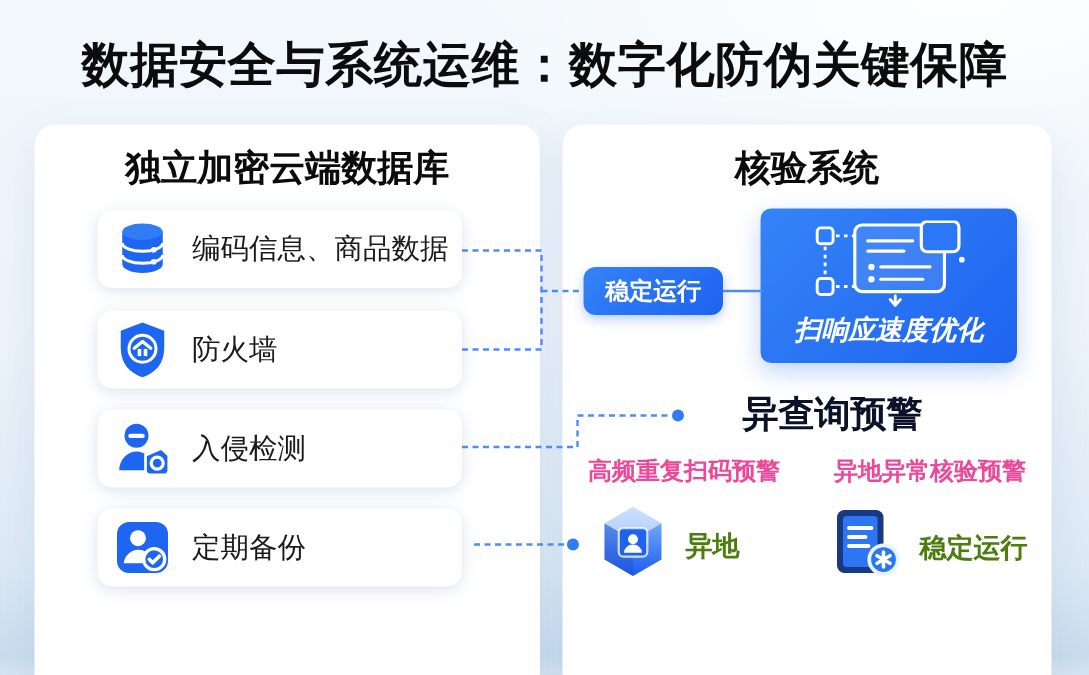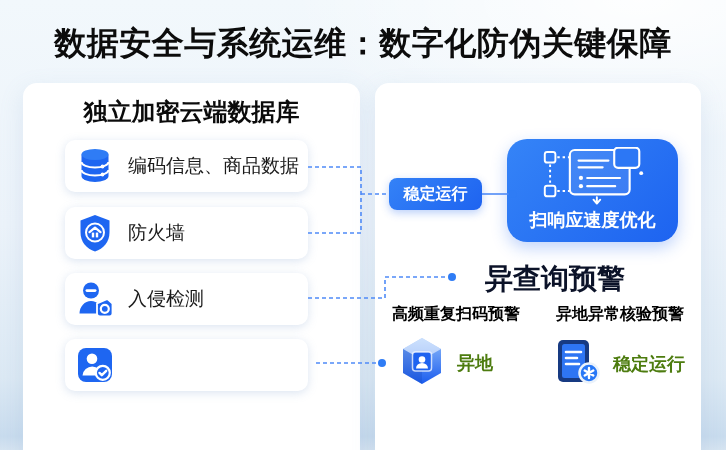--- a/index.html
+++ b/index.html
@@ -31,37 +31,38 @@
   }
   .sec-card .icon{margin-left:10px;width:40px;height:40px;flex:0 0 40px;display:flex;align-items:center;justify-content:center;}
   .sec-card .label{margin-left:13px;font-size:19px;font-weight:500;color:#1a1a1a;white-space:nowrap;}
   .badge{
     position:absolute;left:14px;top:95px;width:93px;height:32px;border-radius:8px;
     background:linear-gradient(135deg,#3482f7,#1e63f0);
     color:#fff;font-size:16px;font-weight:700;display:flex;align-items:center;justify-content:center;
     box-shadow:0 3px 8px rgba(31,99,240,.3);
   }
   .feature-card{
-    position:absolute;left:132px;top:56px;width:171px;height:103px;border-radius:20px;
+    position:absolute;left:132px;top:56px;width:171px;height:103px;border-radius:7px;
     background:linear-gradient(135deg,#3584f7 0%,#1d63f0 100%);
     box-shadow:0 6px 16px rgba(31,99,240,.28);
+    font-style:italic;
   }
   .feature-illustration{position:absolute;top:8px;left:50%;transform:translateX(-50%);}
   .feature-label{
     position:absolute;bottom:10px;left:0;width:100%;text-align:center;
     color:#fff;font-size:18px;font-weight:700;white-space:nowrap;
   }
   .alert-heading{
     position:absolute;top:177px;left:70px;width:220px;text-align:center;
-    font-size:28px;font-weight:700;color:#0b1228;white-space:nowrap;
+    font-size:24px;font-weight:700;color:#0b1228;white-space:nowrap;
   }
   .alert-row{
     position:absolute;top:221px;left:0;width:100%;
     display:flex;justify-content:center;gap:36px;
-    font-size:16px;font-weight:600;color:#000000;white-space:nowrap;
+    font-size:16px;font-weight:600;color:#ec4899;white-space:nowrap;
   }
   .bottom-item{position:absolute;display:flex;align-items:center;}
   .bottom-item .blabel{font-size:18px;font-weight:600;color:#4d7c0f;white-space:nowrap;}
   .bi-1{left:25px;top:254px;}
   .bi-1 .blabel{margin-left:13px;}
   .bi-2{left:181px;top:255px;}
   .bi-2 .blabel{margin-left:11px;}
   .connectors{position:absolute;left:0;top:0;pointer-events:none;}
   .connectors .dash{stroke:#4f8bf7;stroke-width:1.6;fill:none;stroke-dasharray:4 3;}
   .connectors .solid{stroke:#4f8bf7;stroke-width:1.6;fill:none;}
@@ -120,24 +121,26 @@
     <div class="sec-card" style="top:256px">
       <span class="icon">
         <svg width="40" height="40" viewBox="0 0 40 40">
           <rect x="3" y="3" width="34" height="34" rx="8" fill="#1e66f1"></rect>
           <circle cx="17" cy="13.8" r="5.3" fill="#fff"></circle>
           <path d="M7.5 30.5 a9.8 10 0 0 1 19.5 0 Z" fill="#fff"></path>
           <circle cx="27.8" cy="27.8" r="7" fill="#1e66f1" stroke="#fff" stroke-width="2.2"></circle>
           <path d="M24.5 27.9 l2.3 2.3 l4.4 -4.4" stroke="#fff" stroke-width="2.4" fill="none" stroke-linecap="round" stroke-linejoin="round"></path>
         </svg>
       </span>
+      <span class="label">定期备份</span>
     </div>
   </div>
 
   <div class="panel panel-right">
+    <div class="panel-title">核验系统</div>
 
     <div class="badge">稳定运行</div>
 
     <div class="feature-card">
       <span class="feature-illustration">
         <svg width="108" height="60" viewBox="0 0 112 62">
           <rect x="6" y="5" width="11" height="11" rx="2.5" stroke="#fff" stroke-width="2" fill="none"></rect>
           <rect x="6" y="40" width="11" height="11" rx="2.5" stroke="#fff" stroke-width="2" fill="none"></rect>
           <path d="M11.5 18 V38" stroke="#fff" stroke-width="2" stroke-dasharray="2.5 3" fill="none"></path>
           <path d="M19 10.5 H32" stroke="#fff" stroke-width="2" stroke-dasharray="2.5 3" fill="none"></path>

